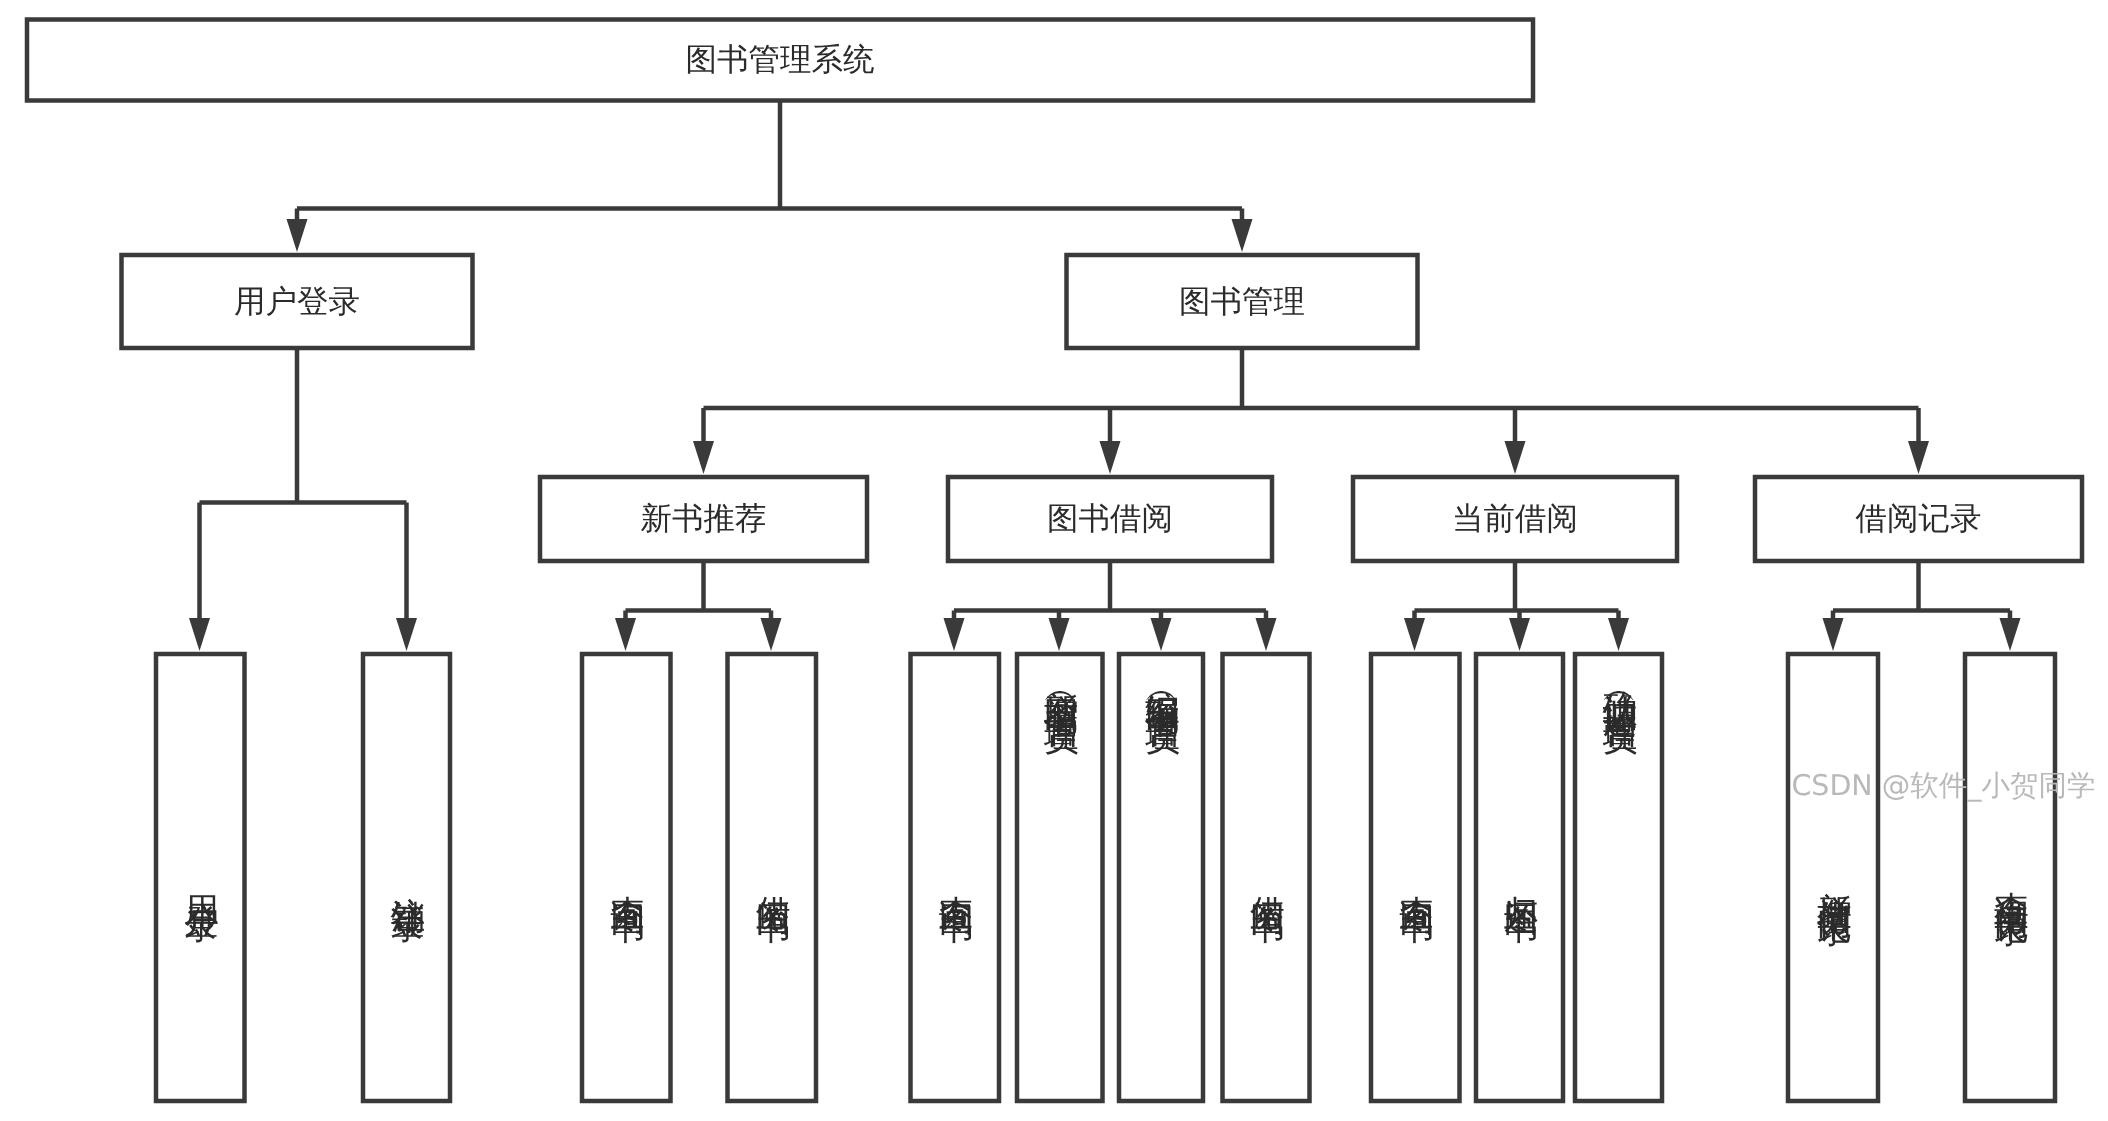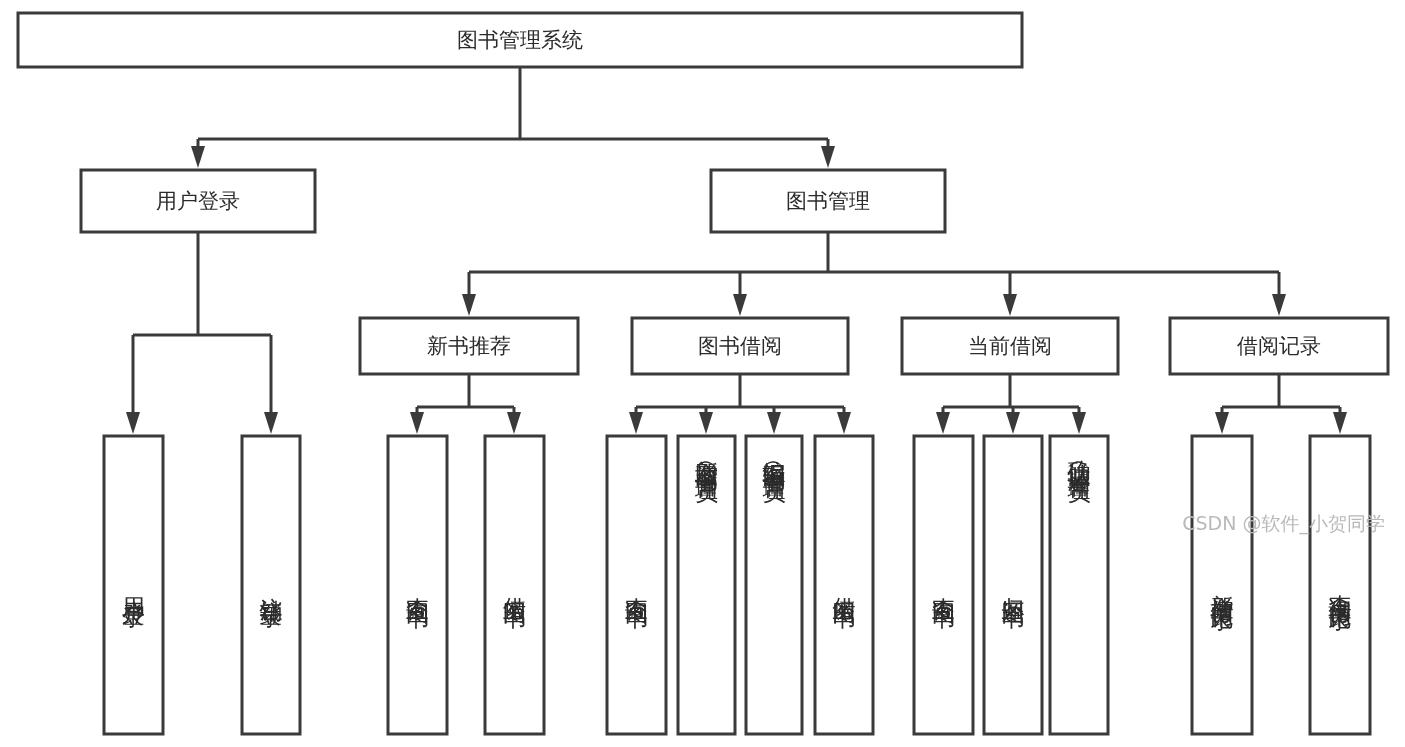--- a/index.html
+++ b/index.html
@@ -60,21 +60,21 @@
     text-orientation: upright;
     font-family: "DejaVu Sans", "Liberation Sans", sans-serif;
     font-size: 23px;
     line-height: 1;
     color: #2b2b2b;
     letter-spacing: 3px;
     white-space: nowrap;
   }
   .watermark {
     position: absolute;
-    right: 20px;
+    right: 8px;
     bottom: 4px;
     font-family: "DejaVu Sans", "Liberation Sans", sans-serif;
     font-size: 19px;
     color: #b9b9b9;
     white-space: nowrap;
     letter-spacing: 0px;
   }
 </style>
 </head>
 <body>

